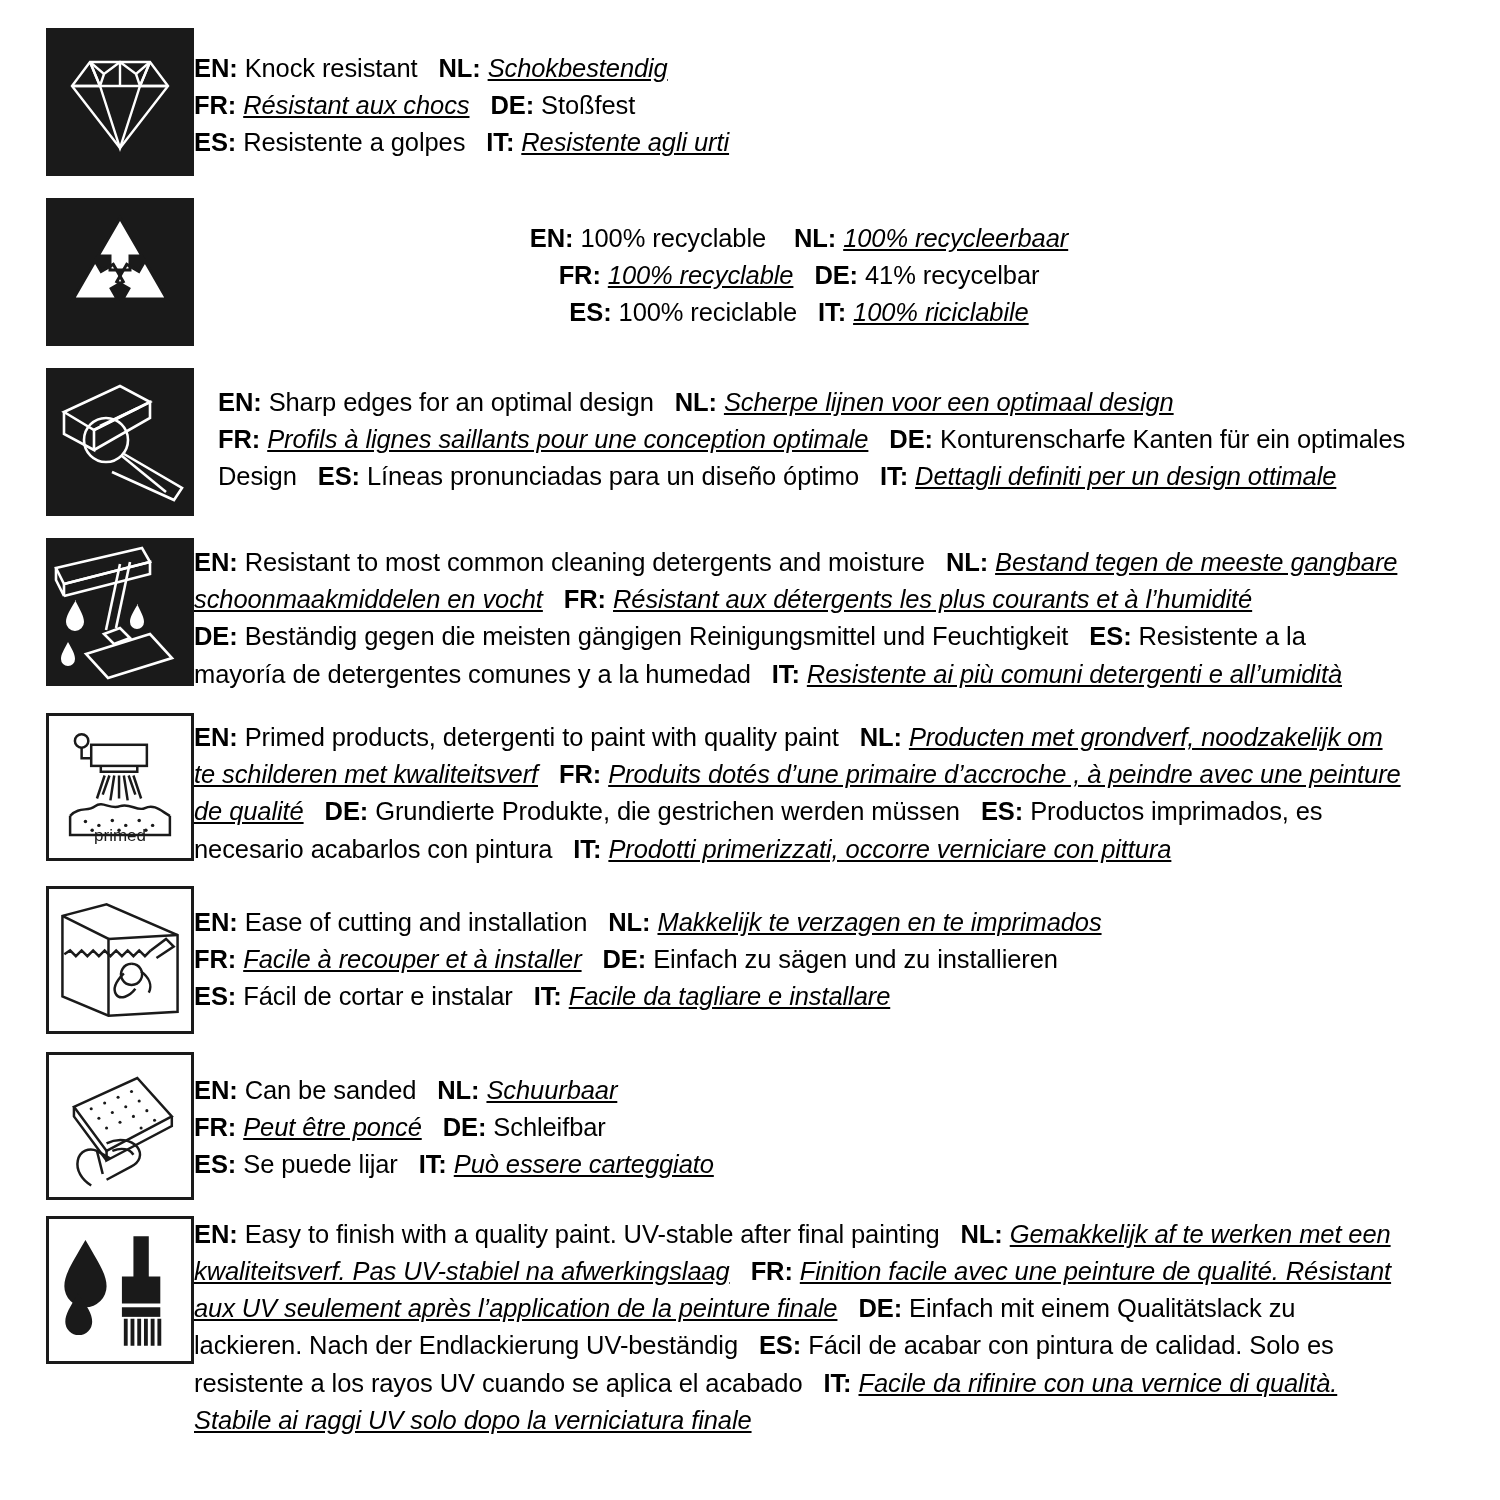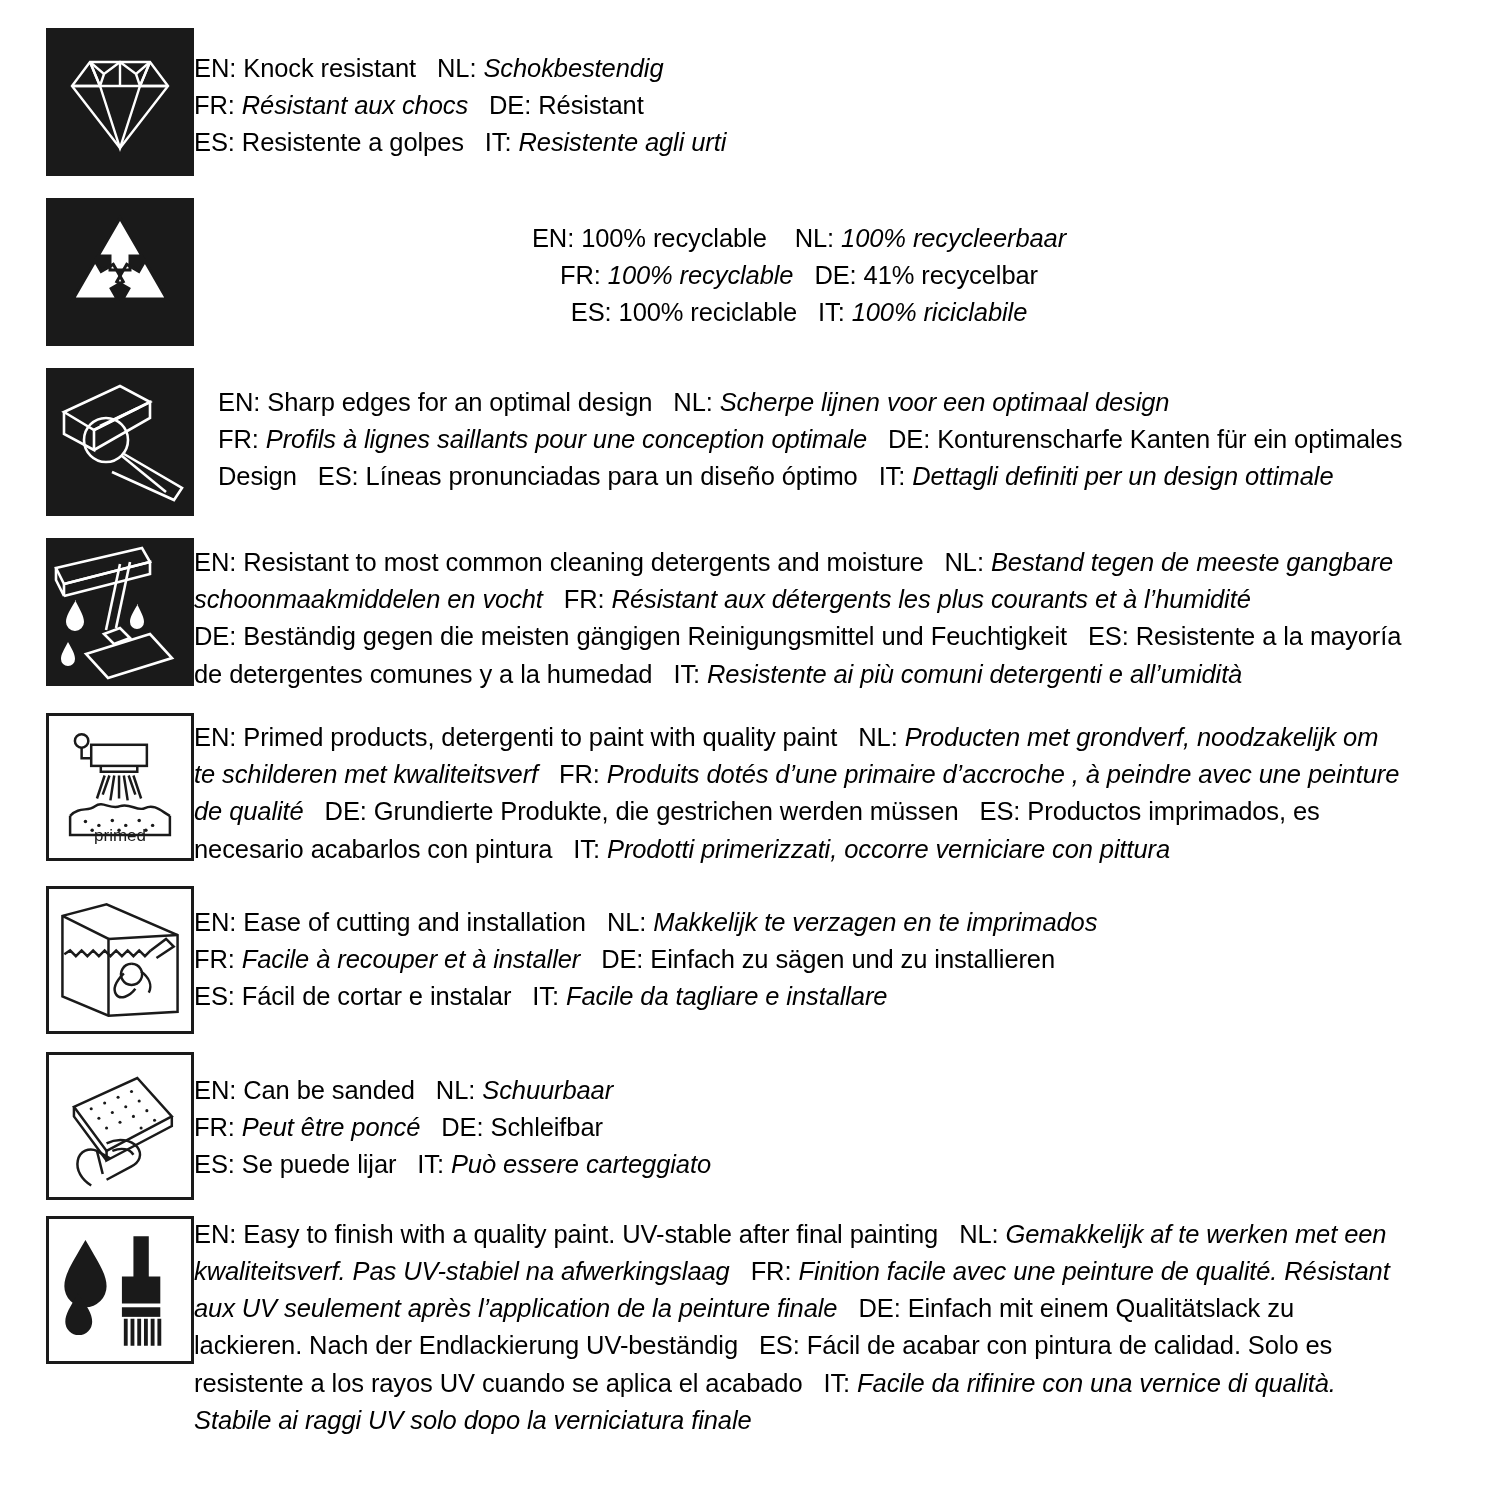--- a/index.html
+++ b/index.html
@@ -47,24 +47,25 @@
   }
   .text-block {
     flex: 1;
     font-size: 25.5px;
     line-height: 1.46;
     letter-spacing: -0.1px;
     padding-top: 4px;
     max-width: 1210px;
   }
   .lang {
-    font-weight: normal;
+    font-weight: bold;
   }
   .it {
     font-style: italic;
+    text-decoration: underline;
   }
   
   .row-1 .text-block { padding-top: 22px; }
   .row-2 .text-block { padding-top: 22px; }
   .row-3 .text-block { padding-top: 16px; }
   .row-4 .text-block { padding-top: 6px; }
   .row-5 .text-block { padding-top: 6px; }
   .row-6 .text-block { padding-top: 18px; }
   .row-7 .text-block { padding-top: 0px; }
   .row-8 .text-block { padding-top: 20px; }
@@ -108,21 +109,21 @@
     <div class="text-block">
       <span class="lang">EN:</span>
       <span>Knock resistant</span>
       &nbsp;
       <span class="lang">NL:</span>
       <span class="it">Schokbestendig</span><br>
       <span class="lang">FR:</span>
       <span class="it">Résistant aux chocs</span>
       &nbsp;
       <span class="lang">DE:</span>
-      <span>Résistant</span><br>
+      <span>Stoßfest</span><br>
       <span class="lang">ES:</span>
       <span>Resistente a golpes</span>
       &nbsp;
       <span class="lang">IT:</span>
       <span class="it">Resistente agli urti</span>
     </div>
   </div>
 
   <div class="feature-row row-2">
     <div class="icon-box">

